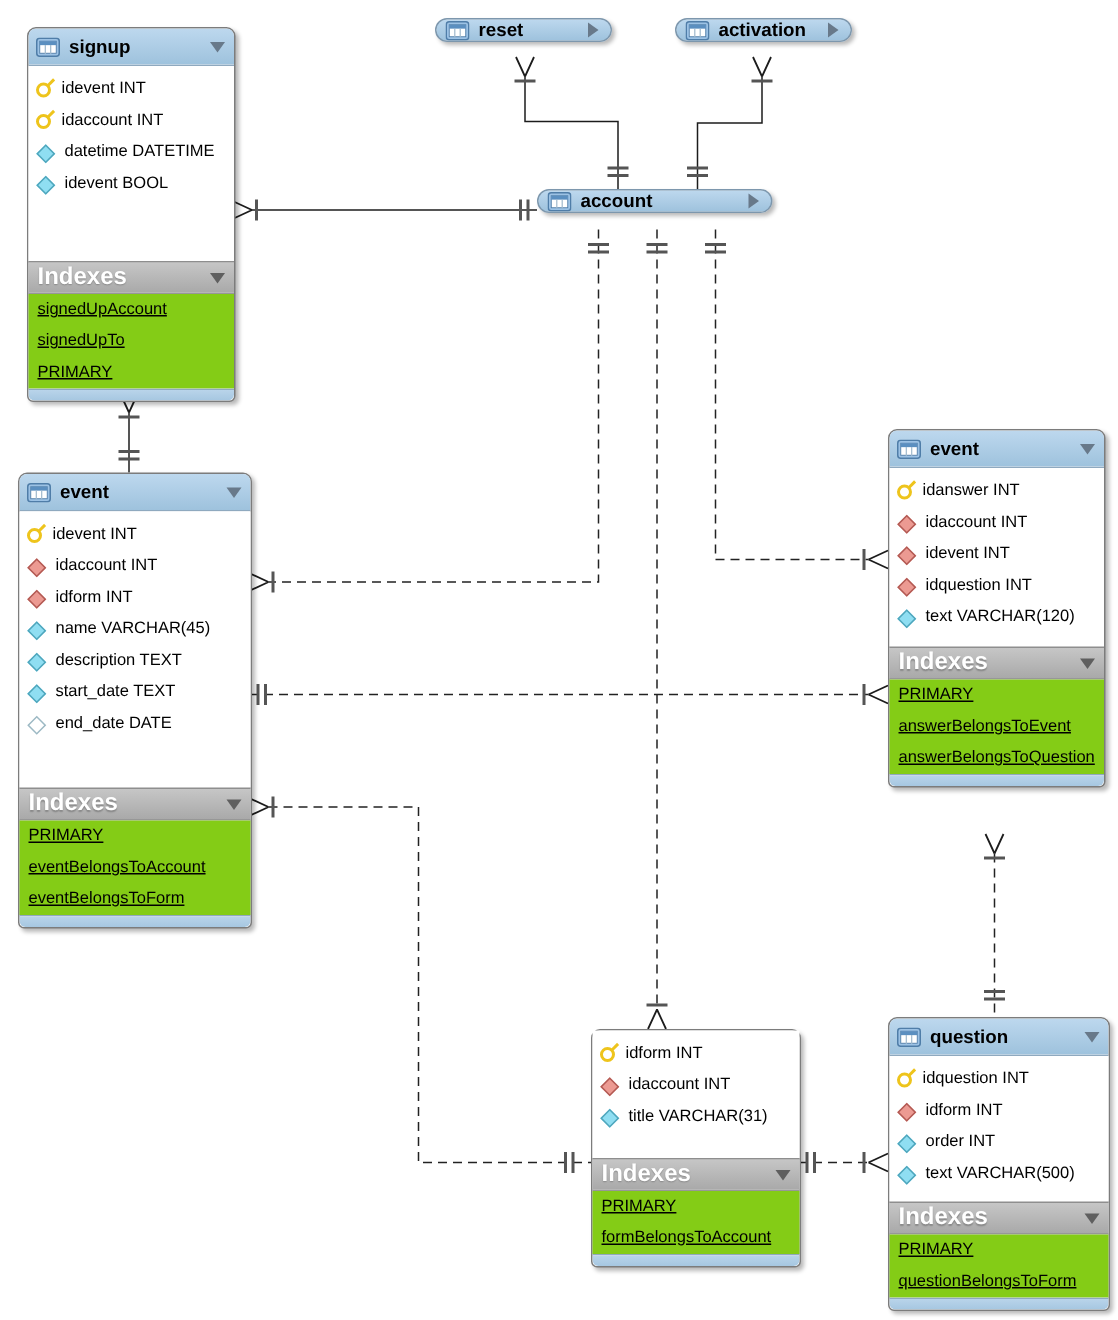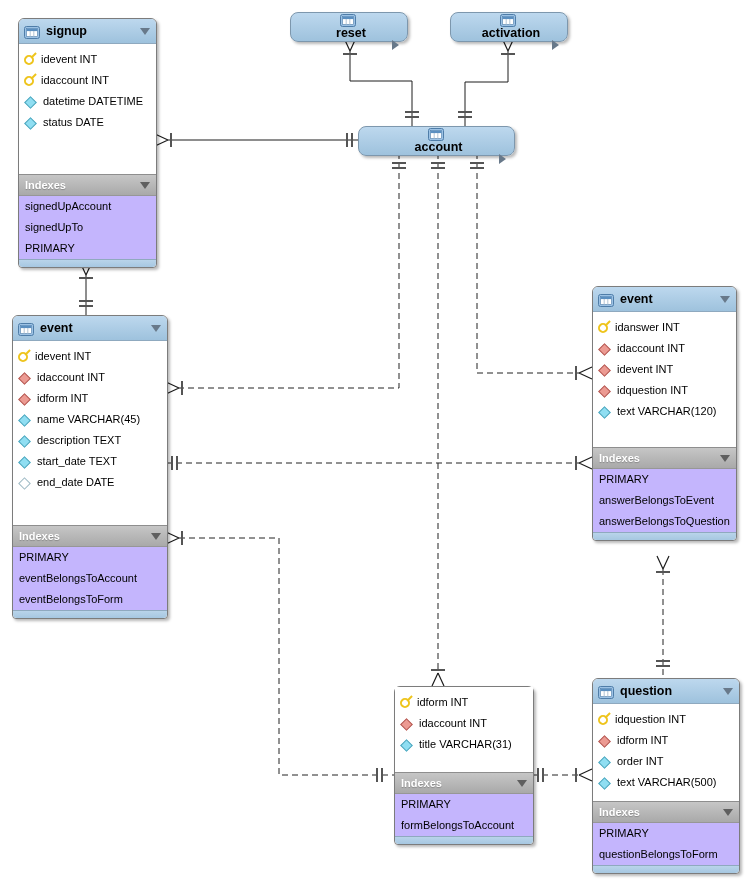--- a/index.html
+++ b/index.html
@@ -13,30 +13,30 @@
   .thead{height:24px;display:flex;align-items:center;padding:0 6px 0 5px;
          background:linear-gradient(#bdd8ee,#9ec2dd);border-bottom:1px solid #8fa9bf;
          border-radius:5px 5px 0 0;}
   .ttitle{font-size:12.5px;font-weight:bold;color:#000;margin-left:6px;white-space:nowrap;}
   .cols{overflow:hidden;background:#fff;}
   .row{display:flex;align-items:flex-end;height:21px;padding-left:5px;white-space:nowrap;}
   .clabel{font-size:11px;color:#000;}
   .ihead{height:20px;display:flex;align-items:center;padding:0 6px;
          background:linear-gradient(#c6c6c6,#a9a9a9);
          border-top:1px solid #8e8e8e;border-bottom:1px solid #979797;}
-  .ihead span.lbl{font-size:11px;font-weight:bold;color:#fff;text-shadow:0 1px 1px #888;}
-  .idxs{background:#c4b5fd;overflow:hidden;}
+  .ihead span.lbl{font-size:16px;font-weight:bold;color:#fff;text-shadow:0 1px 1px #888;}
+  .idxs{background:#84cc16;overflow:hidden;text-decoration:underline;}
   .irow{height:21px;line-height:21px;padding-left:6px;font-size:11px;color:#000;white-space:nowrap;}
   .tfoot{height:7px;background:linear-gradient(#b9d4ea,#a6c7e1);
          border-top:1px solid #8fa9bf;border-radius:0 0 4px 4px;}
 
   
-  .ctable{position:absolute;height:30px;box-sizing:border-box;display:flex;align-items:center;
+  .ctable{position:absolute;height:16px;box-sizing:border-box;display:flex;align-items:center;
           padding:0 8px 0 6px;background:linear-gradient(#bdd8ee,#9ec2dd);
-          border:1px solid #7d97ad;border-radius:8px;box-shadow:2px 2px 3px rgba(0,0,0,.28);flex-direction:column;}
+          border:1px solid #7d97ad;border-radius:8px;box-shadow:2px 2px 3px rgba(0,0,0,.28);}
   .ctable .ttitle{margin-left:6px;}
 
   
   .arr{margin-left:auto;width:0;height:0;flex-shrink:0;}
   .arr-down{border-left:5px solid transparent;border-right:5px solid transparent;
             border-top:7px solid #68798a;}
   .arr-down.dark{border-top-color:#5f5f5f;}
   .arr-right{border-top:5px solid transparent;border-bottom:5px solid transparent;
              border-left:7px solid #68798a;}
 
@@ -157,21 +157,21 @@
         <div class="row">
           <span class="ic ic-key"></span>
           <span class="clabel">idaccount INT</span>
         </div>
         <div class="row">
           <span class="ic ic-col"></span>
           <span class="clabel">datetime DATETIME</span>
         </div>
         <div class="row">
           <span class="ic ic-col"></span>
-          <span class="clabel">status DATE</span>
+          <span class="clabel">idevent BOOL</span>
         </div>
       </div>
     <div class="ihead">
       <span class="lbl">Indexes</span>
       <span class="arr arr-down dark"></span>
     </div>
     <div class="idxs">
         <div class="irow">signedUpAccount</div>
         <div class="irow">signedUpTo</div>
         <div class="irow">PRIMARY</div>
@@ -269,21 +269,21 @@
     <div class="thead">
       <span class="ticon"><svg width="16" height="13">
             <rect x="0.5" y="0.5" width="15" height="12" rx="2" fill="#9cc2e5" stroke="#4f7da8"></rect>
             <rect x="2.5" y="2.5" width="11" height="8" fill="#fff" stroke="#4f7da8" stroke-width="0.6"></rect>
             <rect x="2.5" y="2.5" width="11" height="2.6" fill="#5b8fc0"></rect>
             <path d="M6.2,5 V11 M9.8,5 V11" stroke="#9fb8cc" stroke-width="0.8"></path>
           </svg></span>
       <span class="ttitle">event</span>
       <span class="arr arr-down"></span>
     </div>
-    <div class="cols" style="height:135px;">
+    <div class="cols" style="height:119px;">
         <div class="row">
           <span class="ic ic-key"></span>
           <span class="clabel">idanswer INT</span>
         </div>
         <div class="row">
           <span class="ic ic-fk"></span>
           <span class="clabel">idaccount INT</span>
         </div>
         <div class="row">
           <span class="ic ic-fk"></span>

